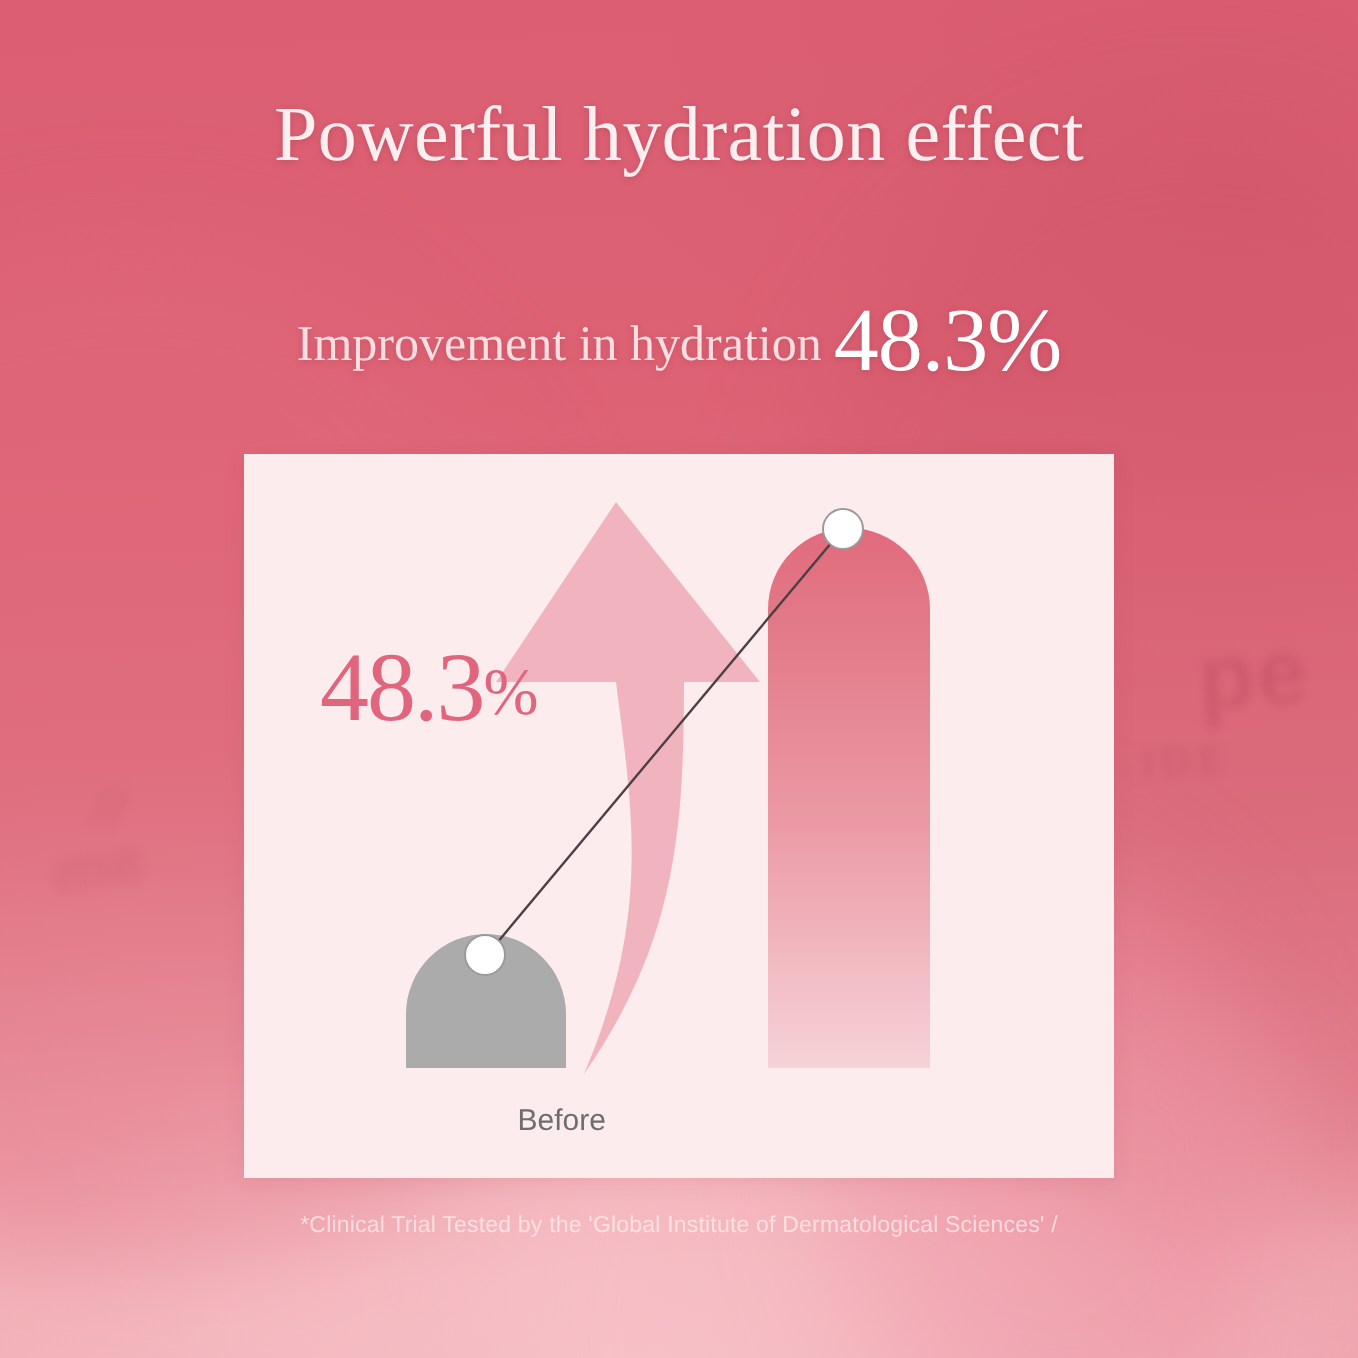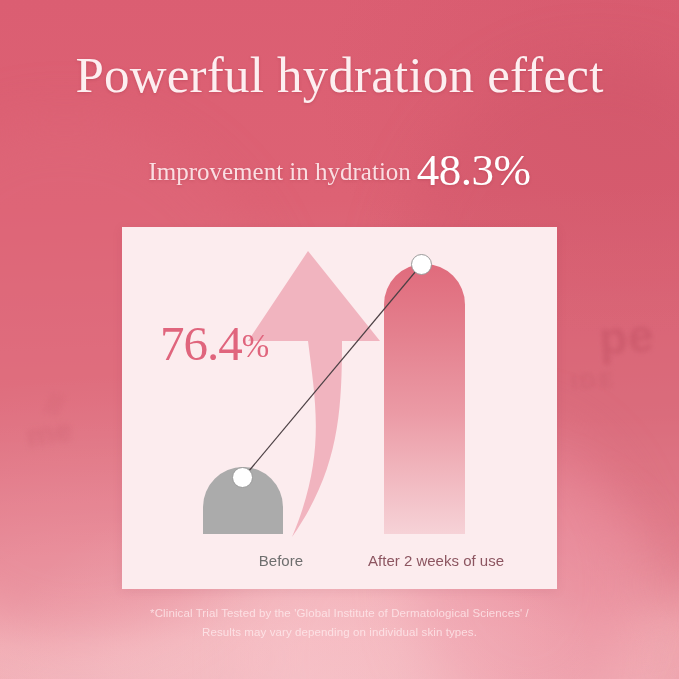--- a/index.html
+++ b/index.html
@@ -116,21 +116,21 @@
     left: 0; right: 0;
     top: 46px;
     text-align: center;
     font-family: "Liberation Serif", "DejaVu Serif", serif;
     color: #fdeef0;
     line-height: 1.14;
     text-shadow: 0 1px 3px rgba(150,45,62,0.30);
   }
   .headline-line {
     display: block;
-    font-size: 51px;
+    font-size: 39px;
     letter-spacing: 0.2px;
   }
   .headline-strong {
     font-weight: 700;
     color: #ffffff;
   }
   .subline {
     position: absolute;
     left: 0; right: 0;
     top: 144px;
@@ -297,26 +297,24 @@
 
       <div class="bar bar-before"></div>
       <div class="bar bar-after"></div>
 
       <svg class="connector" viewBox="0 0 435 362" width="435" height="362" aria-hidden="true">
         <line x1="121" y1="251" x2="299" y2="38" stroke="#4c4044" stroke-width="1.2"></line>
       </svg>
       <div class="dot dot-before"></div>
       <div class="dot dot-after"></div>
 
-      <div class="chart-pct"><span>76.4</span><span class="sym">%</span></div>
+      <div class="chart-pct"><span>48.3</span><span class="sym">%</span></div>
 
       <div class="axis-label label-before">Before</div>
-      <div class="axis-label label-after">After 2 weeks of use</div>
 
     </div>
   </div>
 
   <div class="footnote">
     <span>*Clinical Trial Tested by the 'Global Institute of Dermatological Sciences' /</span>
-    <span>Results may vary depending on individual skin types.</span>
   </div>
 
 </div>
 
 </body></html>

